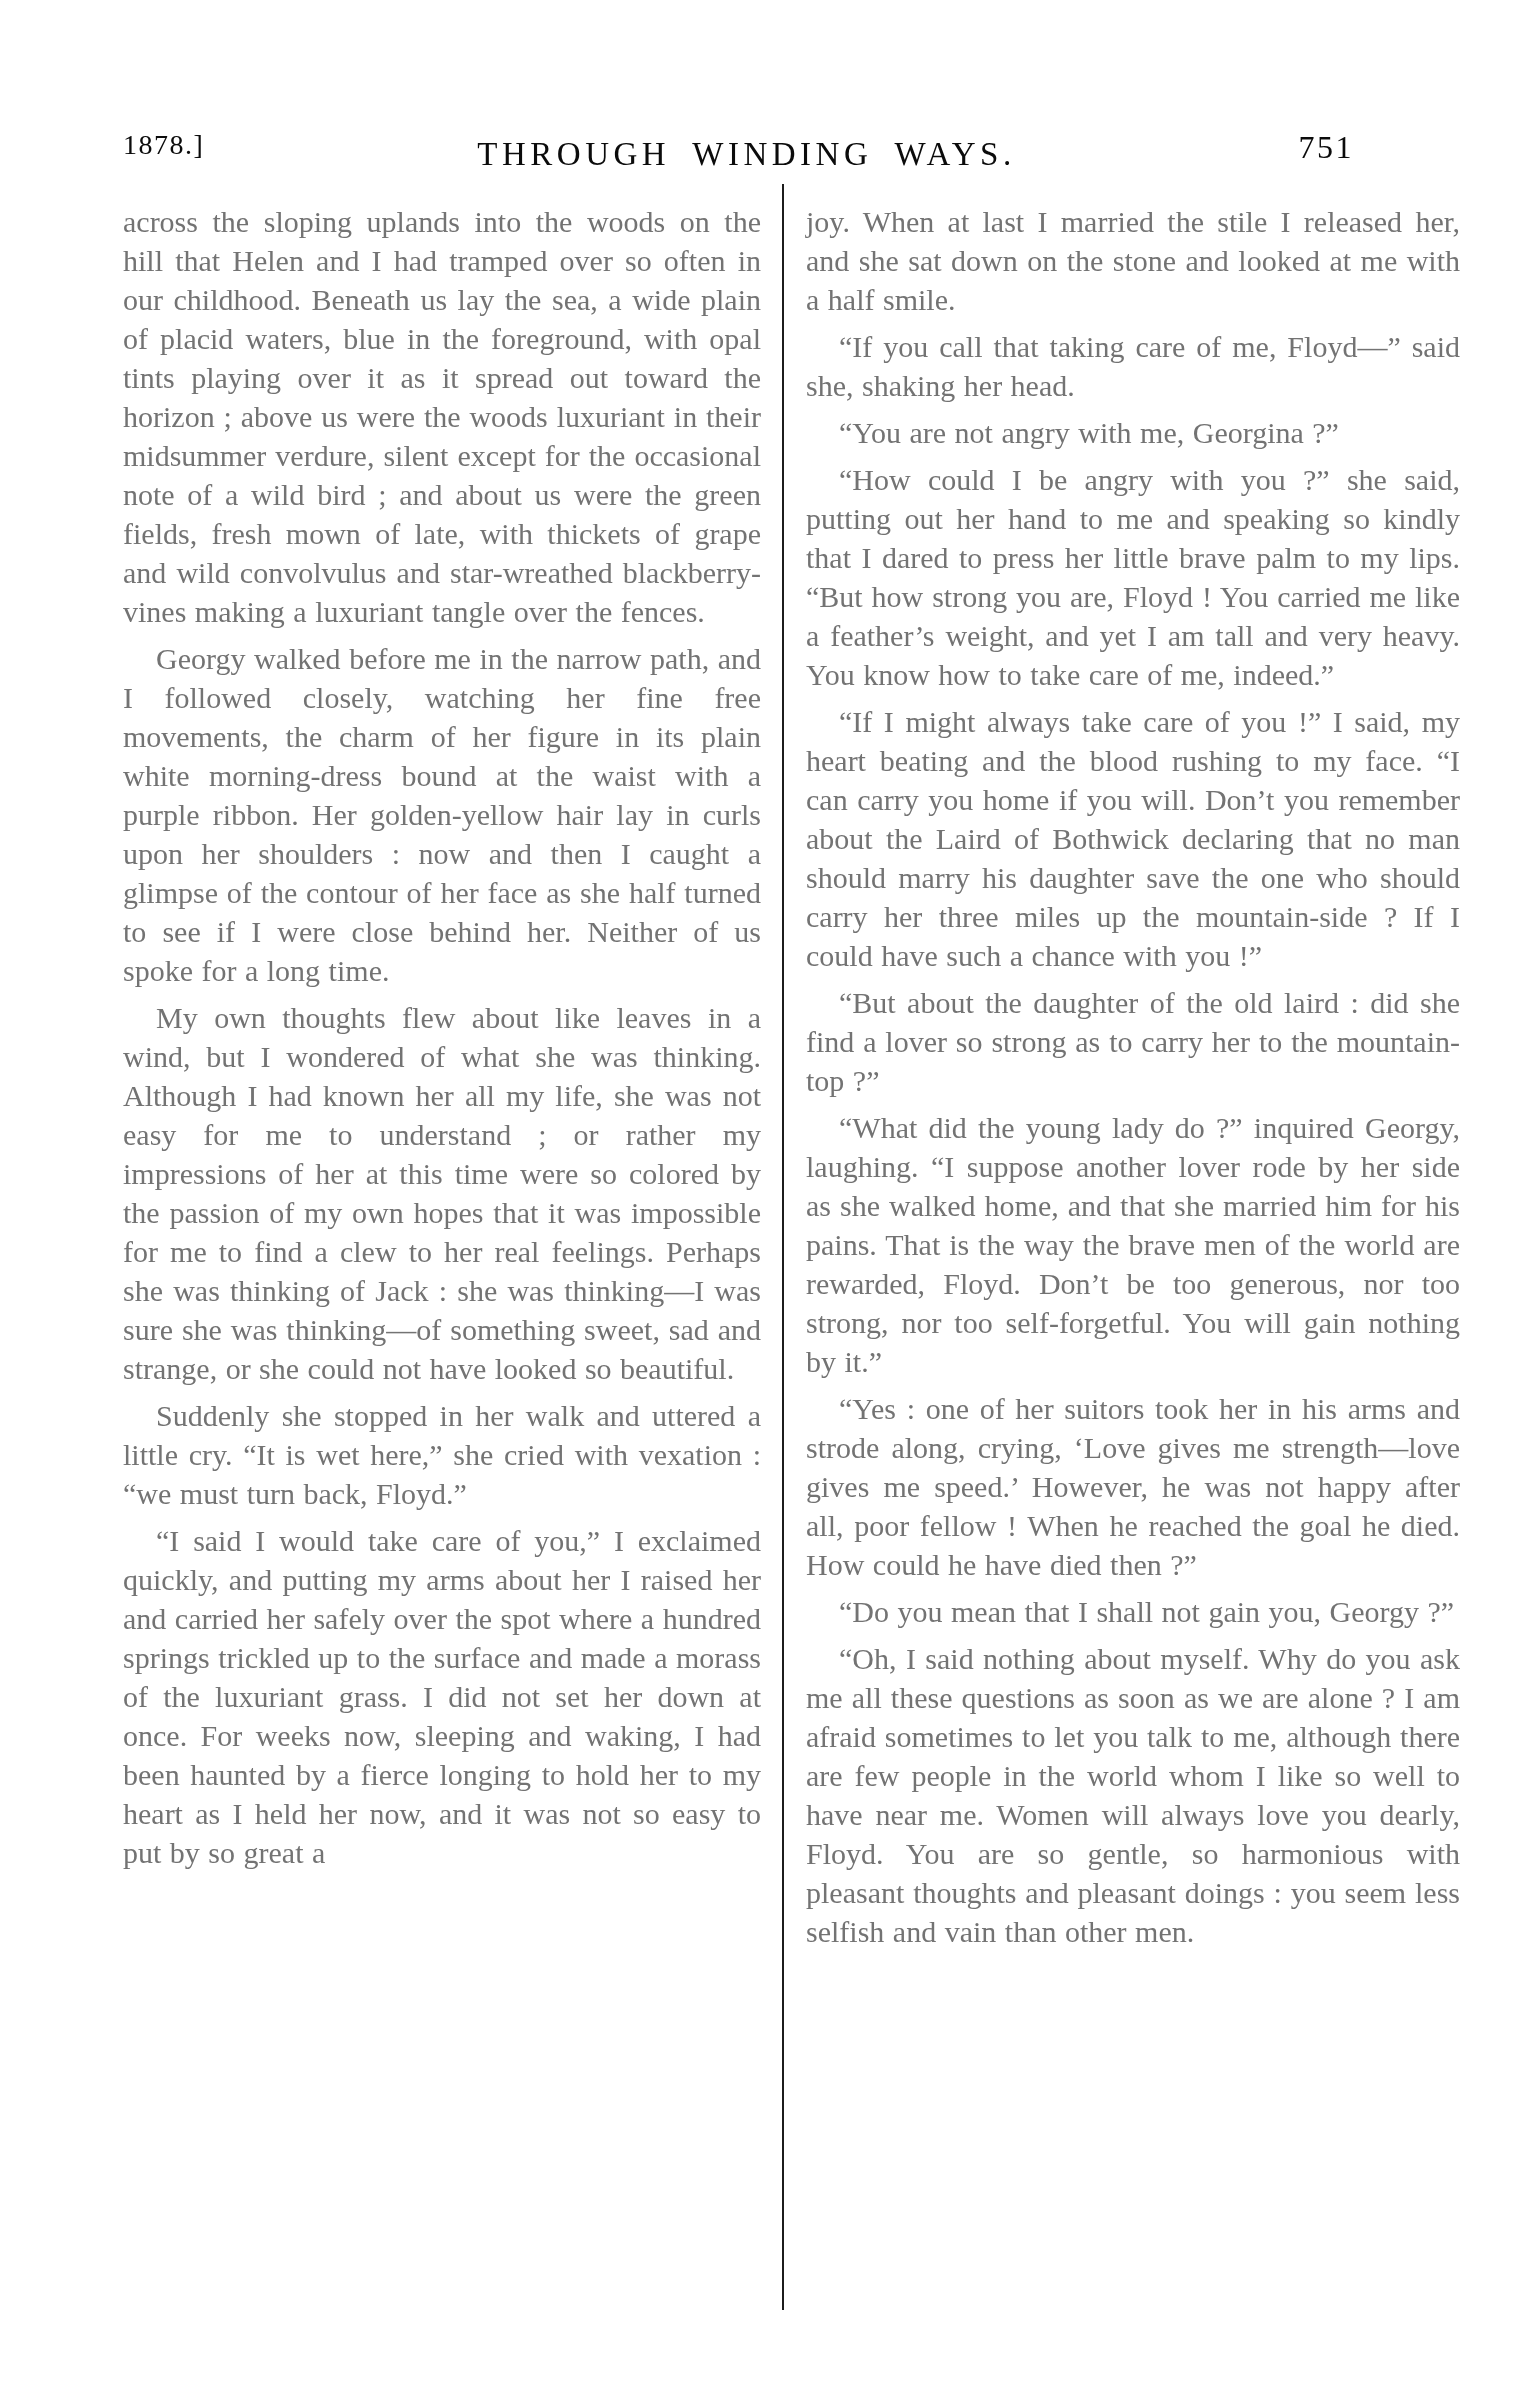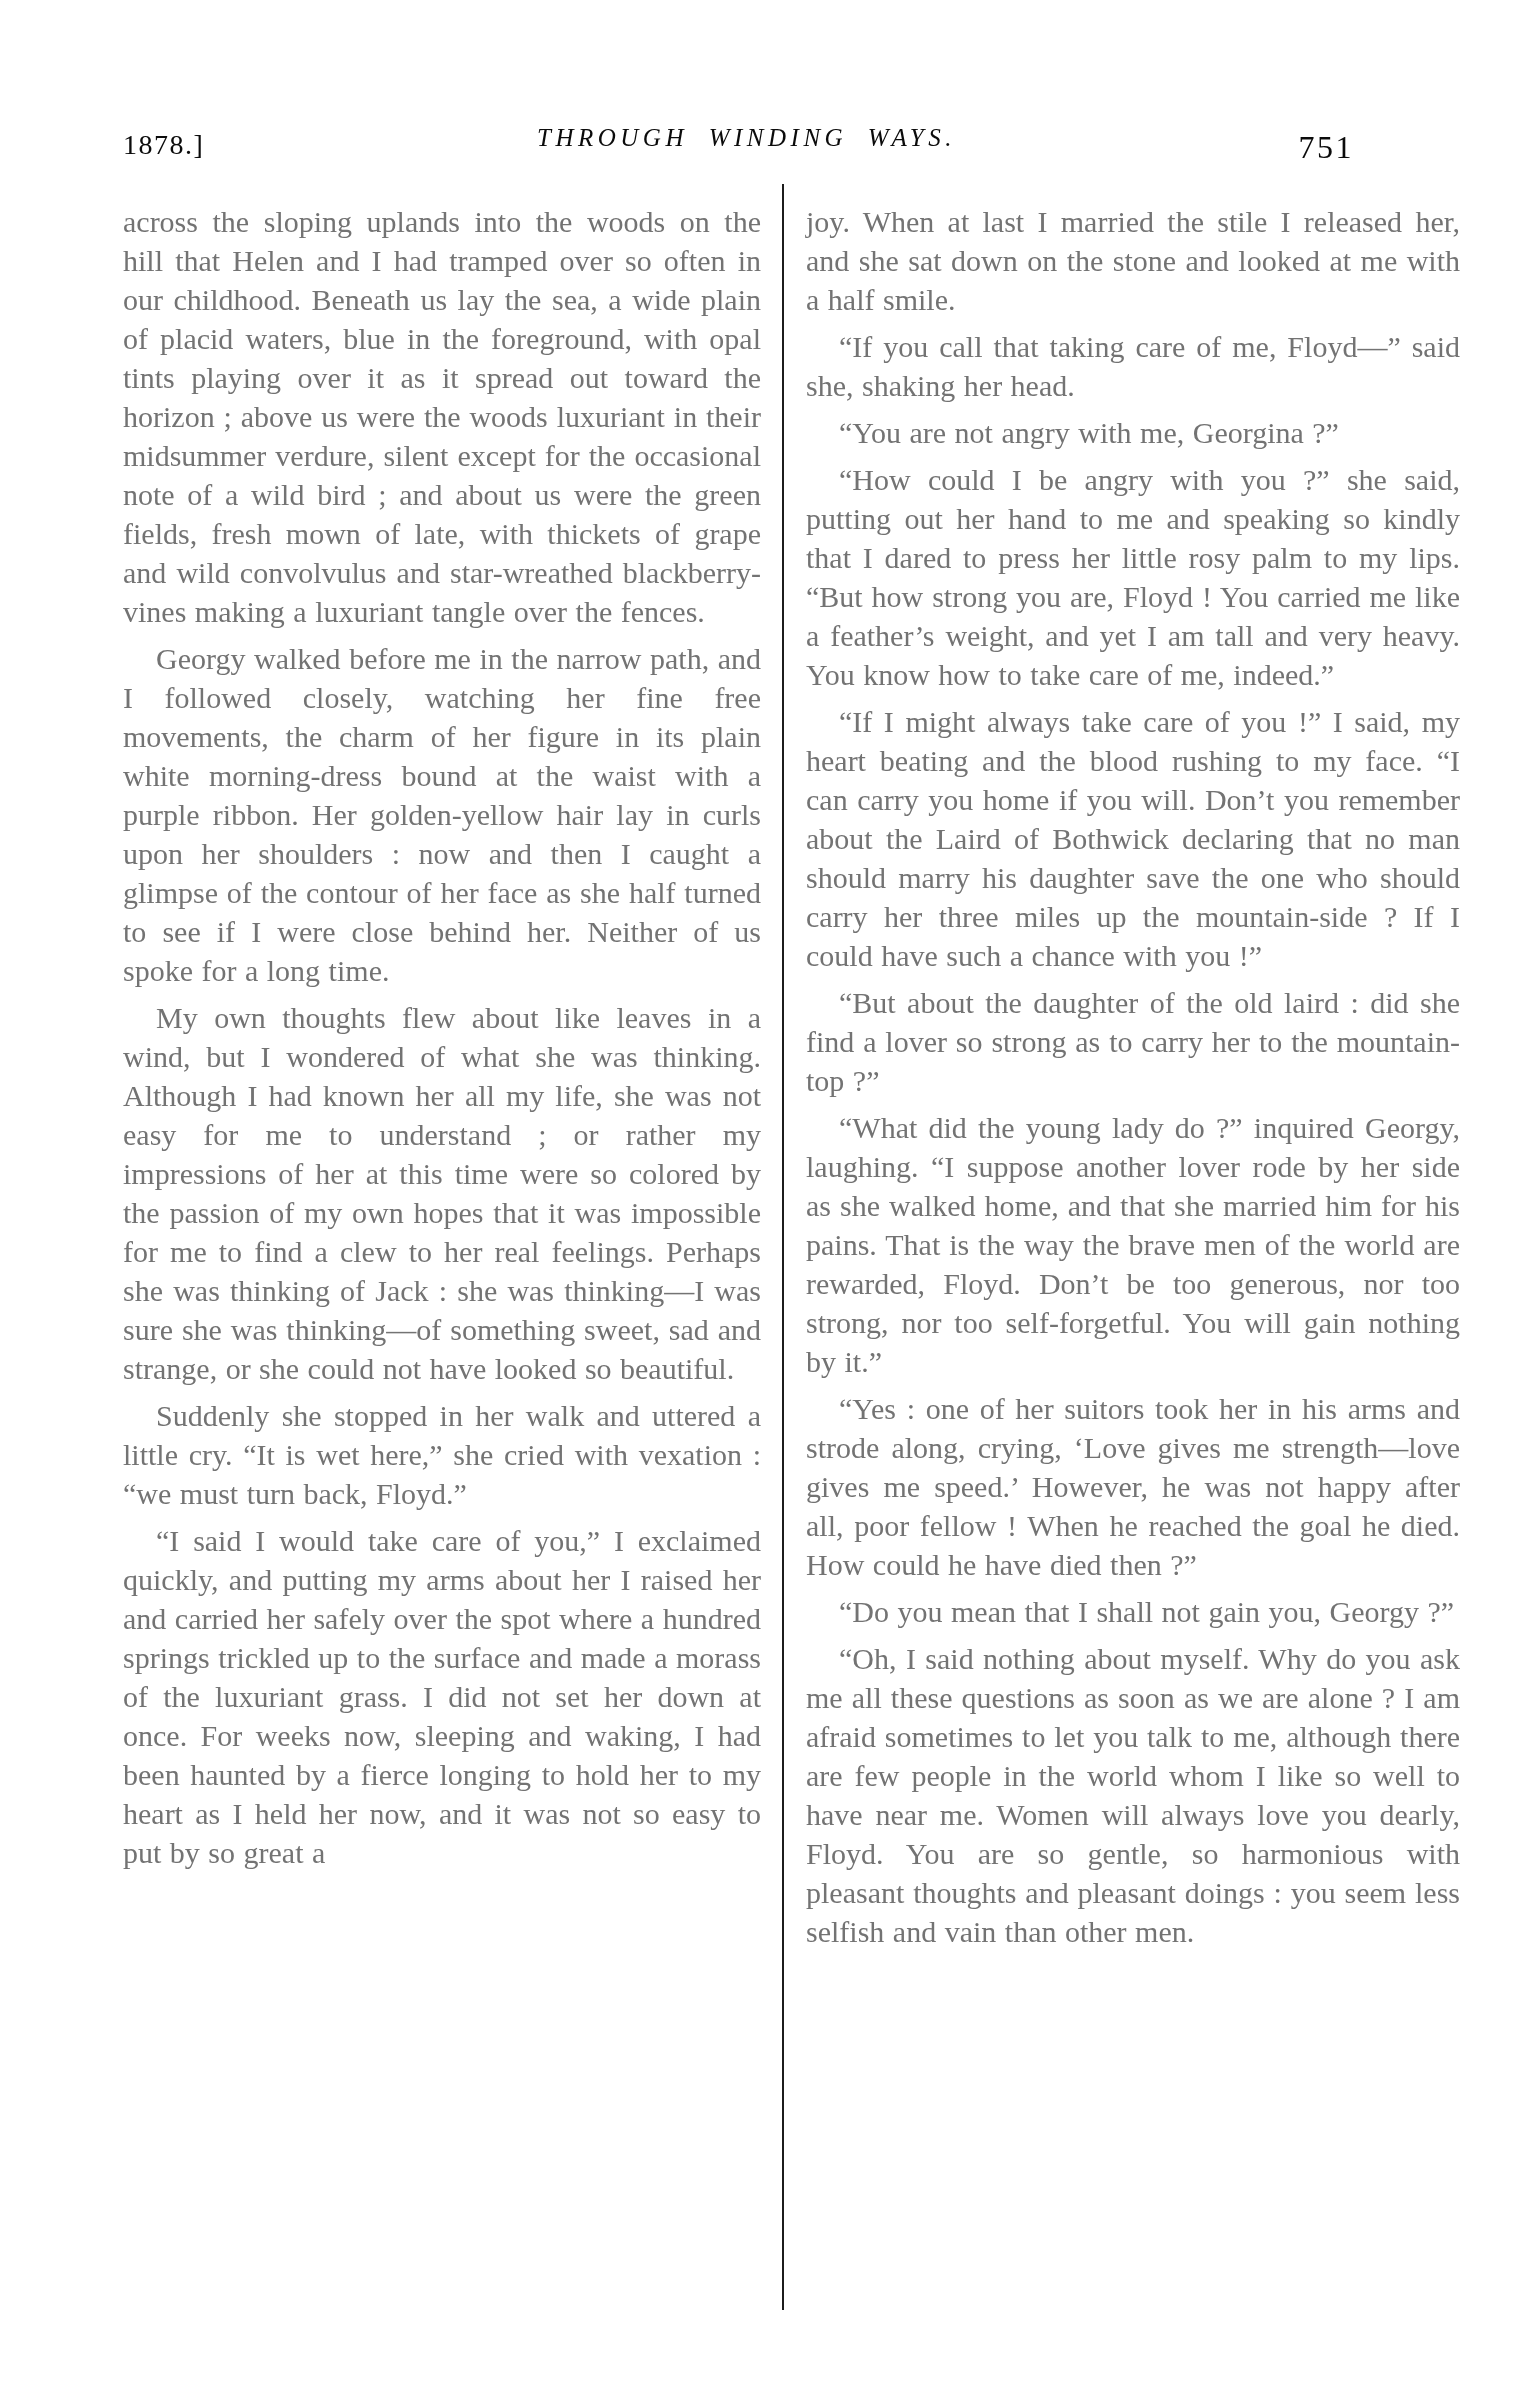--- a/index.html
+++ b/index.html
@@ -19,24 +19,23 @@
     position:absolute;
     top:84px; left:83px;
     width:1247px; height:45px;
   }
   .date-bracket {
     position:absolute; left:0; top:5px;
     font-size:28px; letter-spacing:1.5px;
     font-family:"Liberation Serif", serif;
   }
   .running-title {
-    position:absolute; left:50%; top:0;
+    position:absolute; left:50%; top:12px;
     transform:translateX(-50%);
-    font-style:italic;
-    font-size:25px;
+    font-size:33px;
     letter-spacing:4.5px;
     word-spacing:10px;
     white-space:nowrap;
     font-family:"Liberation Serif", serif;
   }
   .page-number {
     position:absolute; right:0; top:5px;
     font-size:32px; letter-spacing:2.5px;
     font-family:"Liberation Serif", serif;
   }
@@ -78,21 +77,21 @@
     <p class="para">Georgy walked before me in the narrow path, and I followed closely, watching her fine free movements, the charm of her figure in its plain white morning-dress bound at the waist with a purple ribbon.  Her golden-yellow hair lay in curls upon her shoulders : now and then I caught a glimpse of the contour of her face as she half turned to see if I were close behind her.  Neither of us spoke for a long time.</p>
     <p class="para">My own thoughts flew about like leaves in a wind, but I wondered of what she was thinking.  Although I had known her all my life, she was not easy for me to understand ; or rather my impressions of her at this time were so colored by the passion of my own hopes that it was impossible for me to find a clew to her real feelings.  Perhaps she was thinking of Jack : she was thinking—I was sure she was thinking—of something sweet, sad and strange, or she could not have looked so beautiful.</p>
     <p class="para">Suddenly she stopped in her walk and uttered a little cry.  “It is wet here,” she cried with vexation : “we must turn back, Floyd.”</p>
     <p class="para">“I said I would take care of you,” I exclaimed quickly, and putting my arms about her I raised her and carried her safely over the spot where a hundred springs trickled up to the surface and made a morass of the luxuriant grass.  I did not set her down at once.  For weeks now, sleeping and waking, I had been haunted by a fierce longing to hold her to my heart as I held her now, and it was not so easy to put by so great a</p>
   </div>
 
   <div class="text-column right">
     <p class="para continuation">joy.  When at last I married the stile I released her, and she sat down on the stone and looked at me with a half smile.</p>
     <p class="para">“If you call that taking care of me, Floyd—” said she, shaking her head.</p>
     <p class="para">“You are not angry with me, Georgina ?”</p>
-    <p class="para">“How could I be angry with you ?” she said, putting out her hand to me and speaking so kindly that I dared to press her little rosy palm to my lips.  “But how strong you are, Floyd !  You carried me like a feather’s weight, and yet I am tall and very heavy.  You know how to take care of me, indeed.”</p>
+    <p class="para">“How could I be angry with you ?” she said, putting out her hand to me and speaking so kindly that I dared to press her little brave palm to my lips.  “But how strong you are, Floyd !  You carried me like a feather’s weight, and yet I am tall and very heavy.  You know how to take care of me, indeed.”</p>
     <p class="para">“If I might always take care of you !” I said, my heart beating and the blood rushing to my face.  “I can carry you home if you will.  Don’t you remember about the Laird of Bothwick declaring that no man should marry his daughter save the one who should carry her three miles up the mountain-side ?  If I could have such a chance with you !”</p>
     <p class="para">“But about the daughter of the old laird : did she find a lover so strong as to carry her to the mountain-top ?”</p>
     <p class="para">“What did the young lady do ?” inquired Georgy, laughing.  “I suppose another lover rode by her side as she walked home, and that she married him for his pains.  That is the way the brave men of the world are rewarded, Floyd.  Don’t be too generous, nor too strong, nor too self-forgetful.  You will gain nothing by it.”</p>
     <p class="para">“Yes : one of her suitors took her in his arms and strode along, crying, ‘Love gives me strength—love gives me speed.’  However, he was not happy after all, poor fellow !  When he reached the goal he died.  How could he have died then ?”</p>
     <p class="para">“Do you mean that I shall not gain you, Georgy ?”</p>
     <p class="para">“Oh, I said nothing about myself.  Why do you ask me all these questions as soon as we are alone ?  I am afraid sometimes to let you talk to me, although there are few people in the world whom I like so well to have near me.  Women will always love you dearly, Floyd.  You are so gentle, so harmonious with pleasant thoughts and pleasant doings : you seem less selfish and vain than other men.</p>
   </div>
 
 </div>
 

